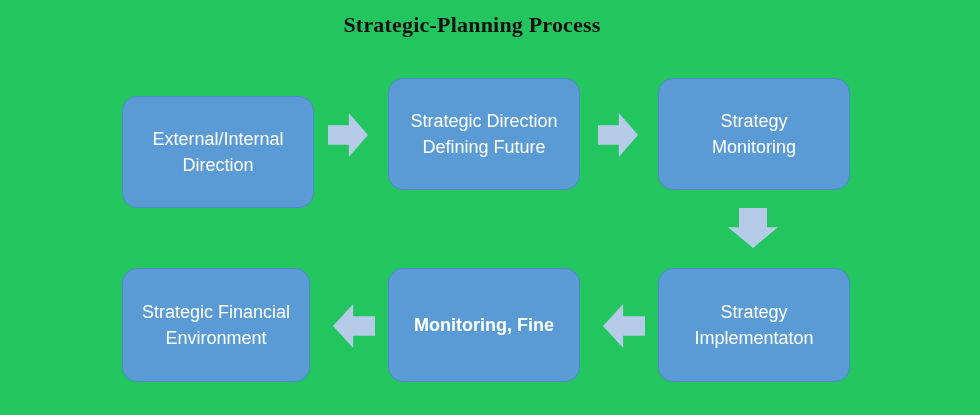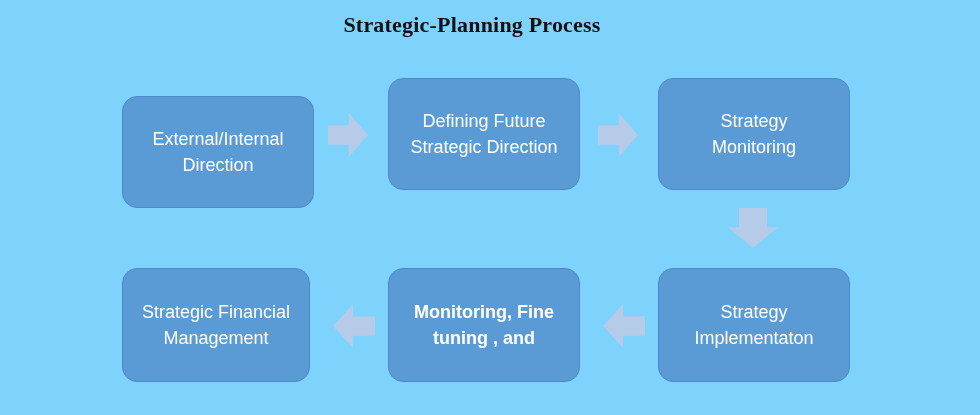--- a/index.html
+++ b/index.html
@@ -11,21 +11,21 @@
   }
   html, body {
     margin: 0;
     padding: 0;
     background: #FFFFFF;
   }
   .canvas {
     position: relative;
     width: 980px;
     height: 415px;
-    background: #7dd3fc;
+    background: #22c55e;
     overflow: hidden;
     font-family: "Liberation Sans", sans-serif;
   }
   .diagram-title {
     position: absolute;
     top: 12px;
     left: 0;
     width: 980px;
     text-align: center;
     transform: translateX(-18px);
@@ -91,45 +91,44 @@
   <div class="diagram-title">Strategic-Planning Process</div>
 
   <div class="process-box box-1">
     <span>External/Internal</span>
     <span>Direction</span>
   </div>
 
   <div class="arrow arrow-right ar-1"></div>
 
   <div class="process-box box-2">
+    <span>Strategic Direction</span>
     <span>Defining Future</span>
-    <span>Strategic Direction</span>
   </div>
 
   <div class="arrow arrow-right ar-2"></div>
 
   <div class="process-box box-3">
     <span>Strategy</span>
     <span>Monitoring</span>
   </div>
 
   <div class="arrow arrow-down ad-1"></div>
 
   <div class="process-box box-6">
     <span>Strategy</span>
     <span>Implementaton</span>
   </div>
 
   <div class="arrow arrow-left al-1"></div>
 
   <div class="process-box box-5">
     <span>Monitoring, Fine</span>
-    <span>tuning , and</span>
   </div>
 
   <div class="arrow arrow-left al-2"></div>
 
   <div class="process-box box-4">
     <span>Strategic Financial</span>
-    <span>Management</span>
+    <span>Environment</span>
   </div>
 
 </div>
 
 </body></html>

